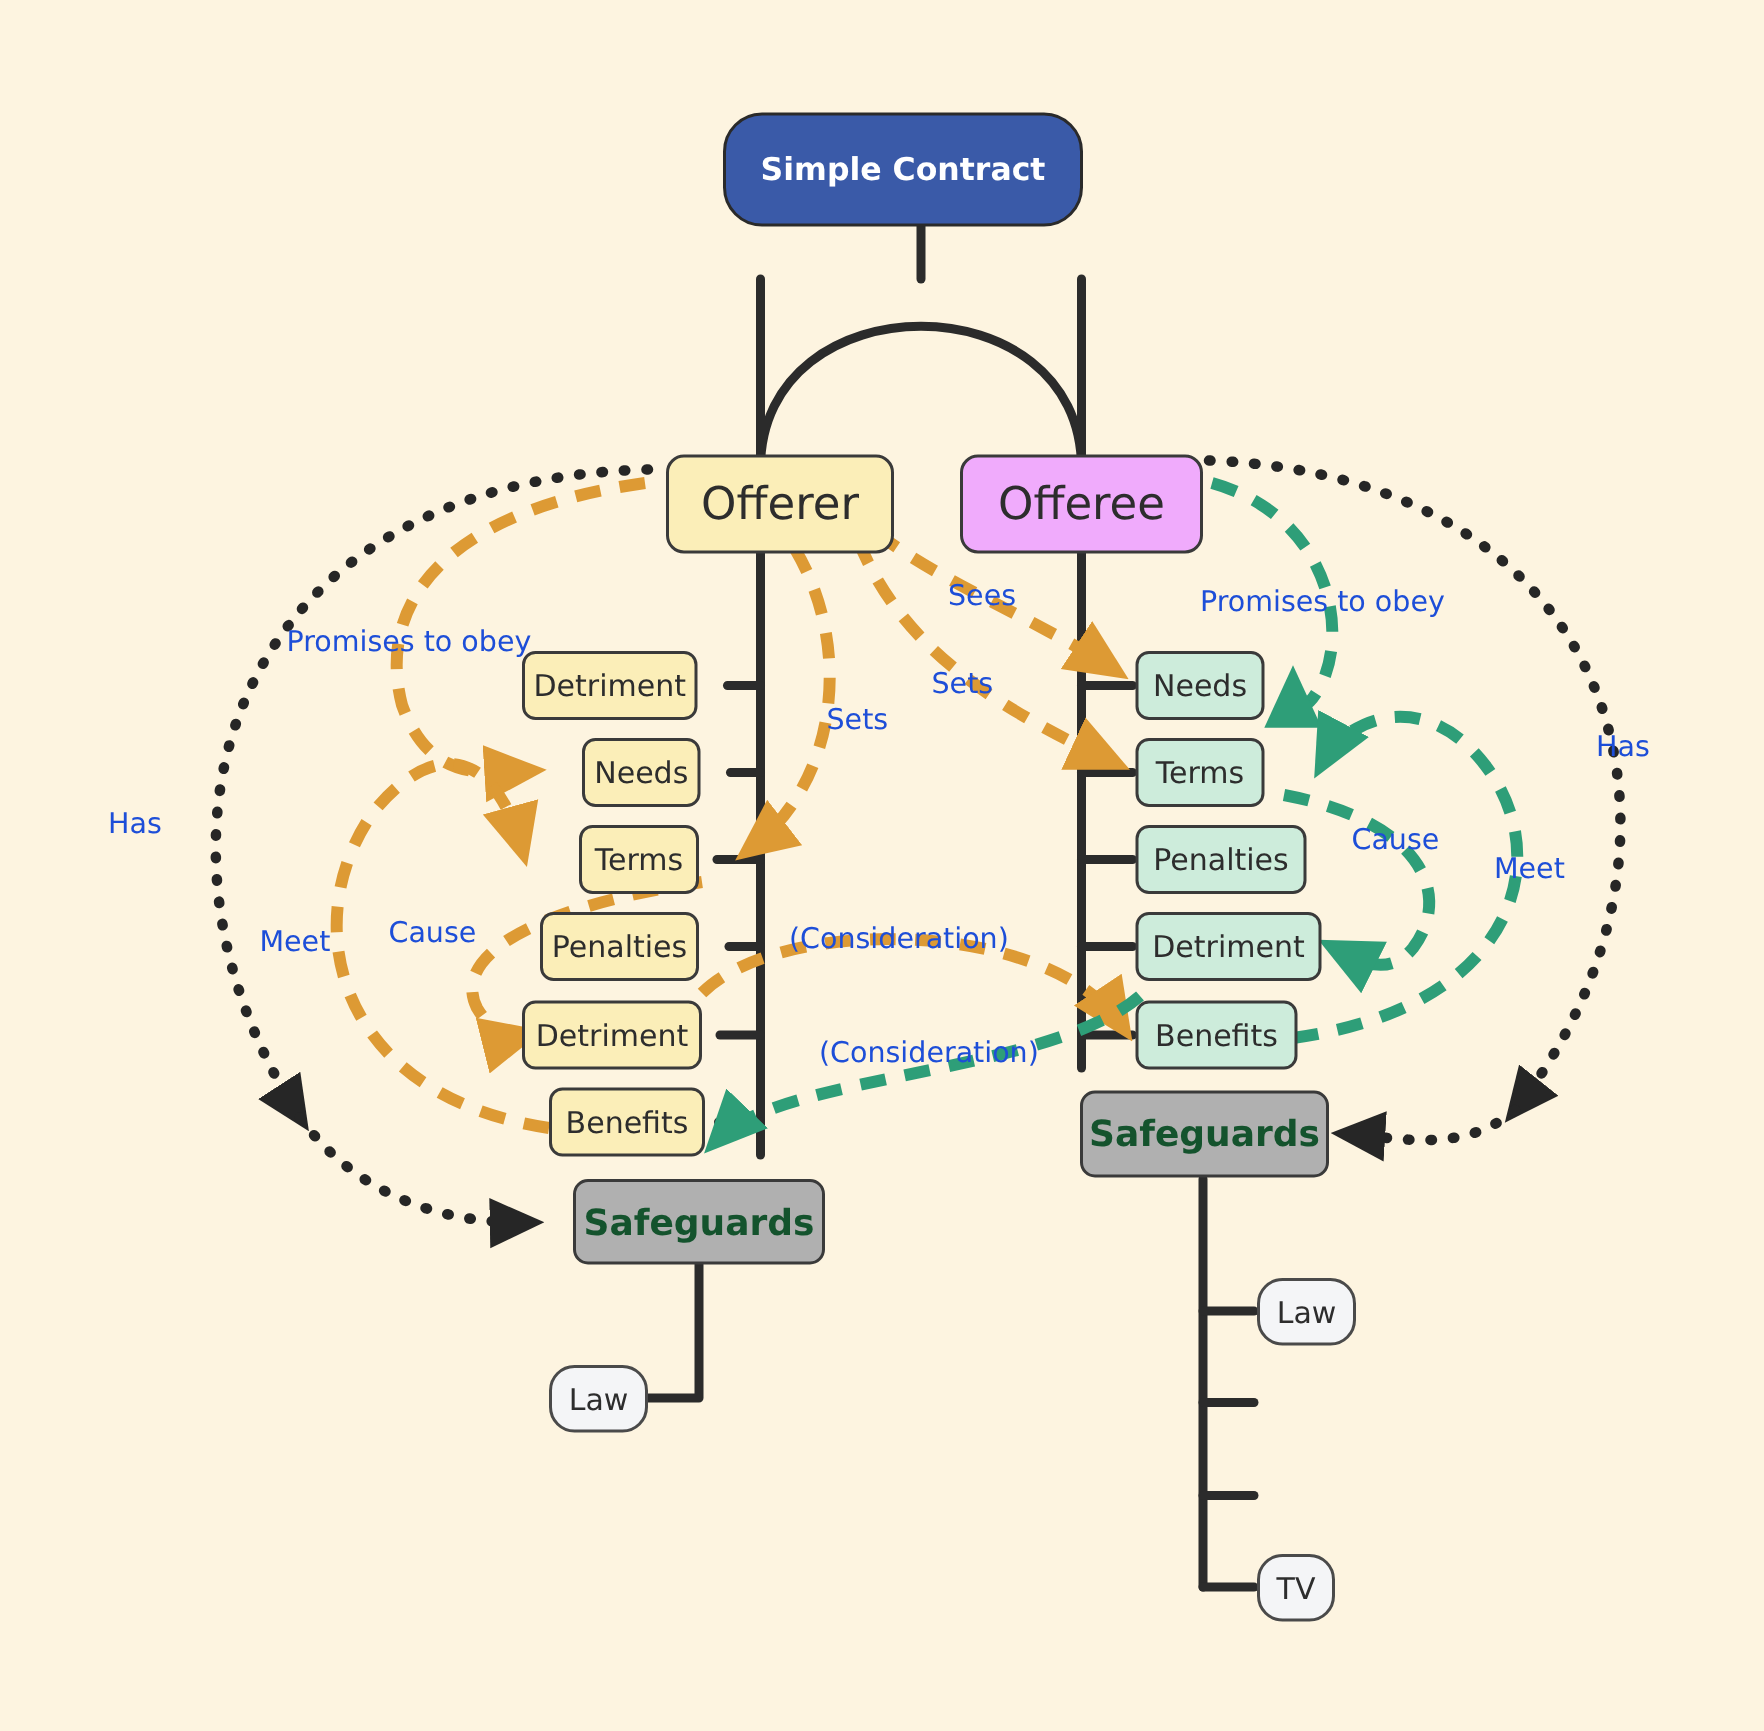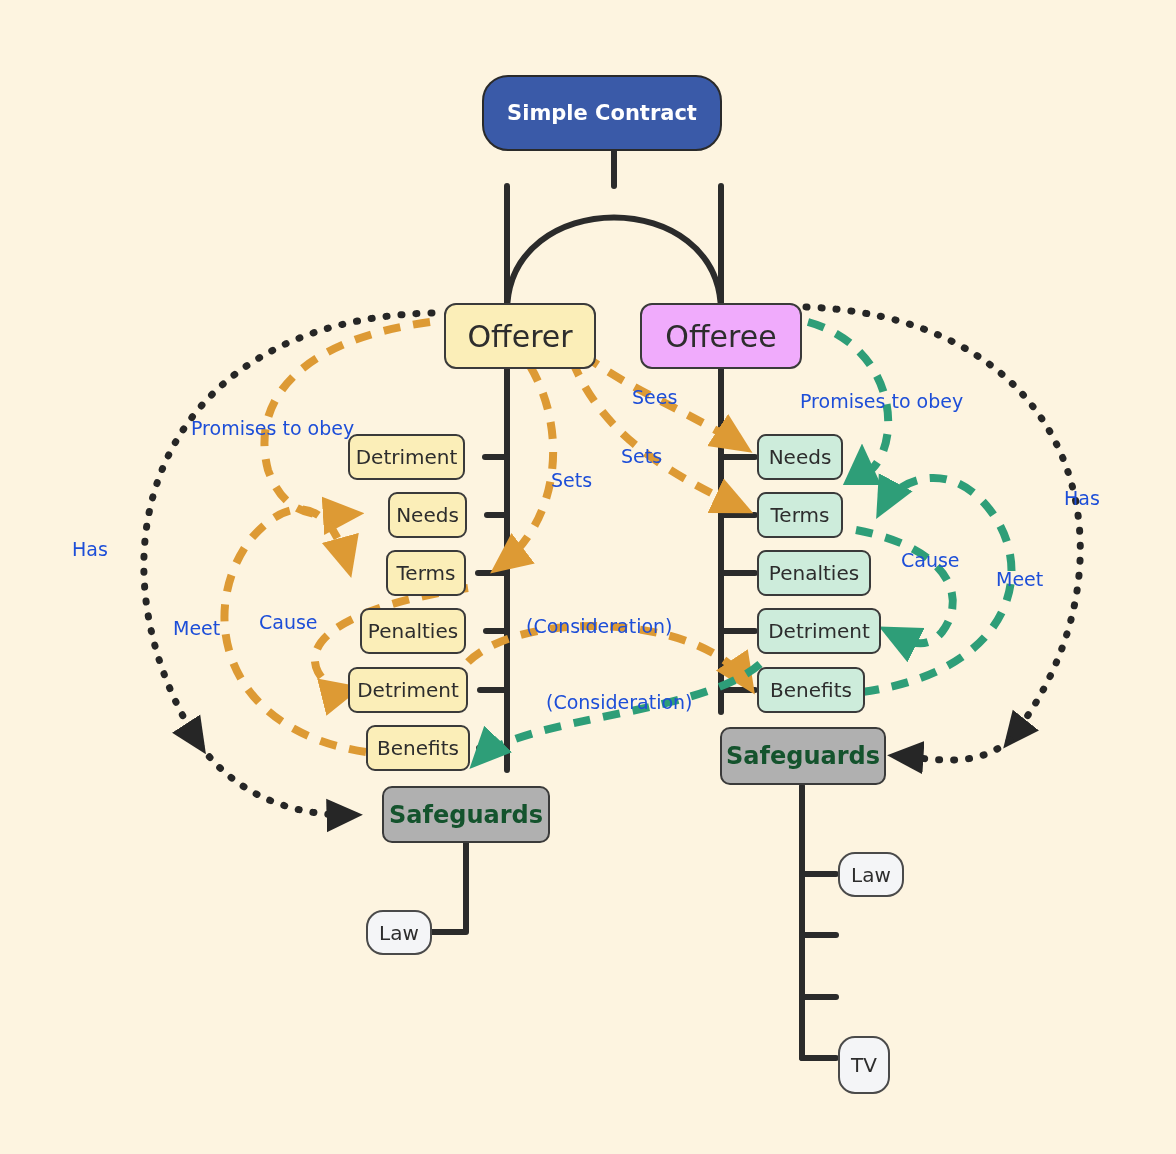--- a/index.html
+++ b/index.html
@@ -188,21 +188,21 @@
     <span>Benefits</span>
   </div>
 
   <div class="node n-guard" style="left:720px;top:727px;width:166px;height:58px;">
     <span>Safeguards</span>
   </div>
 
   <div class="node n-plain" style="left:838px;top:852px;width:66px;height:45px;">
     <span>Law</span>
   </div>
-  <div class="node n-plain" style="left:838px;top:1036px;width:52px;height:58px;">
+  <div class="node n-plain" style="left:838px;top:1036px;width:52px;height:45px;">
     <span>TV</span>
   </div>
 
   <div class="edge-label" style="left:191px;top:417px;">Promises to obey</div>
   <div class="edge-label" style="left:72px;top:538px;">Has</div>
   <div class="edge-label" style="left:173px;top:617px;">Meet</div>
   <div class="edge-label" style="left:259px;top:611px;">Cause</div>
   <div class="edge-label" style="left:551px;top:469px;">Sets</div>
   <div class="edge-label" style="left:632px;top:386px;">Sees</div>
   <div class="edge-label" style="left:621px;top:445px;">Sets</div>

